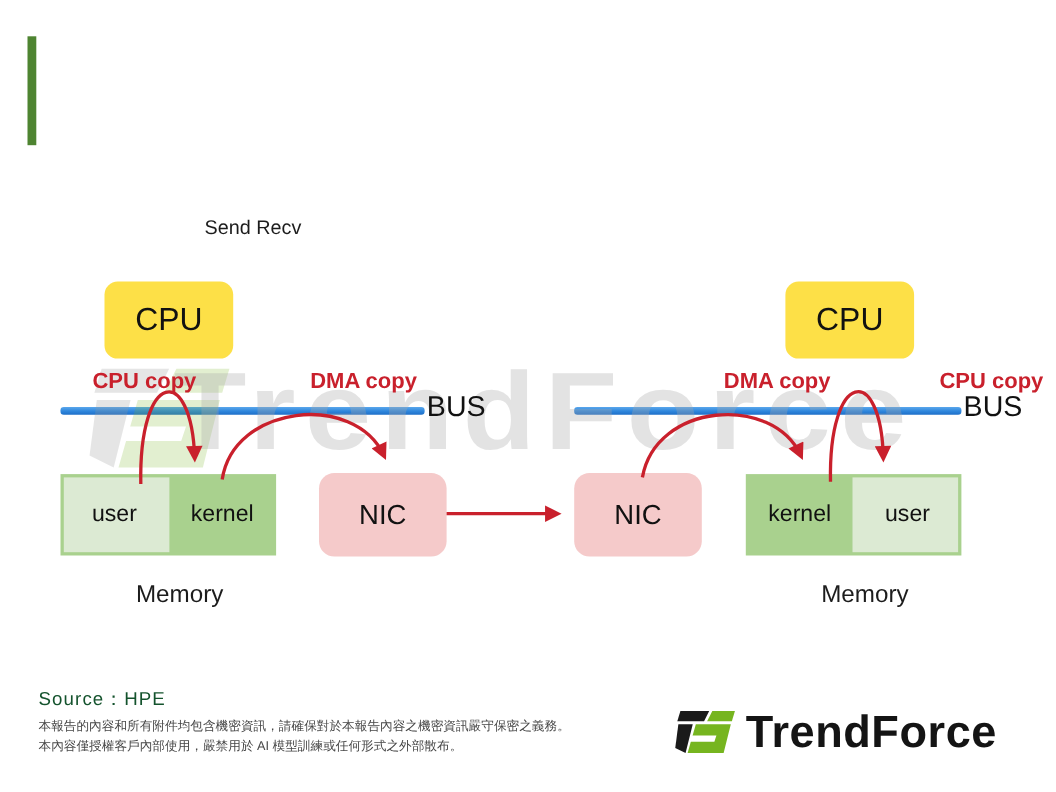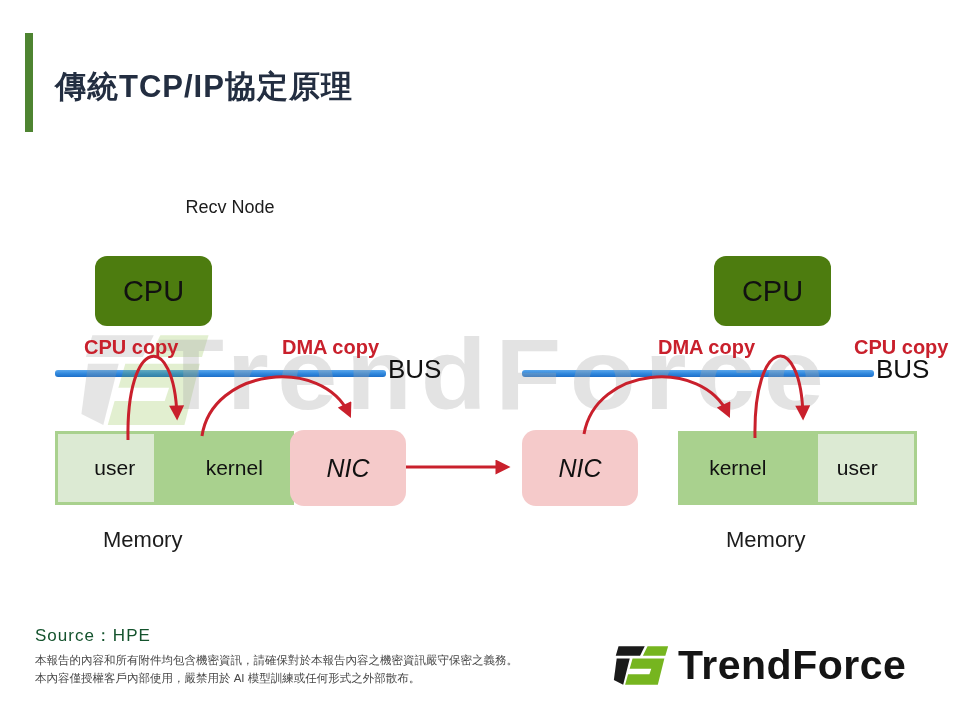--- a/index.html
+++ b/index.html
@@ -14,69 +14,68 @@
   
   .watermark-text{position:absolute;left:158px;top:318px;height:112px;line-height:112px;
                   font-size:100px;font-weight:700;color:rgba(168,168,168,0.32);
                   letter-spacing:8px;white-space:nowrap;z-index:3;
                   transform:scaleX(1.08);transform-origin:left center;pointer-events:none;}
   .watermark-icon{position:absolute;left:55px;top:322px;z-index:3;pointer-events:none;}
 
   
   .node-title{position:absolute;top:197px;width:140px;text-align:center;
               font-size:18px;color:#1c1c1c;z-index:2;}
-  .cpu-box{position:absolute;top:256px;width:117px;height:70px;background:#4d7c0f;
+  .cpu-box{position:absolute;top:256px;width:117px;height:70px;background:#fde047;
            border-radius:12px;line-height:70px;text-align:center;font-size:29px;color:#111;z-index:1;}
   .copy-label{position:absolute;top:336px;font-size:20px;font-weight:700;color:#c9202c;
               z-index:5;white-space:nowrap;margin-left:47px;}
   .bus-line{position:absolute;top:370px;height:7px;border-radius:3px;z-index:2;
             background:linear-gradient(180deg,#5aa7ec 0%,#2e86dc 55%,#1e6fc8 100%);}
   .bus-label{position:absolute;top:354px;font-size:26px;color:#111;z-index:5;}
   .nic-box{position:absolute;top:430px;width:116px;height:76px;background:#f5caca;
-           border-radius:14px;line-height:76px;text-align:center;font-size:25px;color:#111;z-index:2;font-style:italic;}
-  .mem-box{position:absolute;top:431px;width:196px;height:74px;background:#a9d18e;z-index:2;padding-left:43px;}
+           border-radius:14px;line-height:76px;text-align:center;font-size:25px;color:#111;z-index:2;}
+  .mem-box{position:absolute;top:431px;width:196px;height:74px;background:#a9d18e;z-index:2;}
   .mem-inner{position:absolute;top:3px;width:96px;height:68px;background:#dcead3;}
   .mem-inner.left{left:3px;}
   .mem-inner.right{right:3px;}
   .mem-label{position:absolute;top:0;width:50%;height:74px;line-height:74px;text-align:center;
              font-size:21px;color:#111;}
   .mem-label.l{left:0;} .mem-label.r{left:50%;}
-  .memory-caption{position:absolute;top:527px;width:100px;text-align:left;
+  .memory-caption{position:absolute;top:527px;width:100px;text-align:right;
                   font-size:22px;color:#1c1c1c;z-index:2;}
 
   
   .arrows{position:absolute;left:0;top:0;z-index:4;pointer-events:none;}
 
   
   .source{position:absolute;left:35px;top:624px;font-size:17px;color:#14532d;
           letter-spacing:1px;z-index:6;}
   .disclaimer{position:absolute;left:35px;font-size:11.5px;color:#474747;z-index:6;white-space:nowrap;}
   .disclaimer.l1{top:653px;} .disclaimer.l2{top:671px;}
   .logo{position:absolute;left:612px;top:640px;display:flex;align-items:center;z-index:6;}
   .logo-text{font-size:41px;font-weight:800;color:#141414;letter-spacing:0.5px;margin-left:8px;
              white-space:nowrap;}
 </style>
 </head>
 <body>
 
 <div class="slide">
 
   <div class="title-bar"></div>
-  <h1 class="slide-title" style="margin:0;">傳統TCP/IP協定原理</h1>
 
   <svg class="watermark-icon" width="180" height="114" viewBox="0 0 62 52">
     <polygon points="7,6 35,6 30,16 4,16" fill="rgba(150,150,150,0.25)"></polygon>
     <polygon points="38,6 60,6 57,16 33,16" fill="rgba(122,184,40,0.22)"></polygon>
     <polygon points="5,19 19,19 12,47 2,42" fill="rgba(150,150,150,0.25)"></polygon>
     <polygon points="22,19 56,19 49,47 14,47" fill="rgba(122,184,40,0.22)"></polygon>
     <polygon points="18,30 42,30 40,36 16,36" fill="#ffffff"></polygon>
   </svg>
   <div class="watermark-text">TrendForce</div>
 
-  <div class="node-title" style="left:160px;">Recv Node</div>
+  <div class="node-title" style="left:160px;">Send Recv</div>
   <div class="cpu-box" style="left:95px;">CPU</div>
   <div class="copy-label" style="left:37px;">CPU copy</div>
   <div class="copy-label" style="left:235px;">DMA copy</div>
   <div class="bus-line" style="left:55px;width:331px;"></div>
   <div class="bus-label" style="left:388px;">BUS</div>
   <div class="mem-box" style="left:55px;">
     <div class="mem-inner left"></div>
     <span class="mem-label l">user</span>
     <span class="mem-label r">kernel</span>
   </div>

